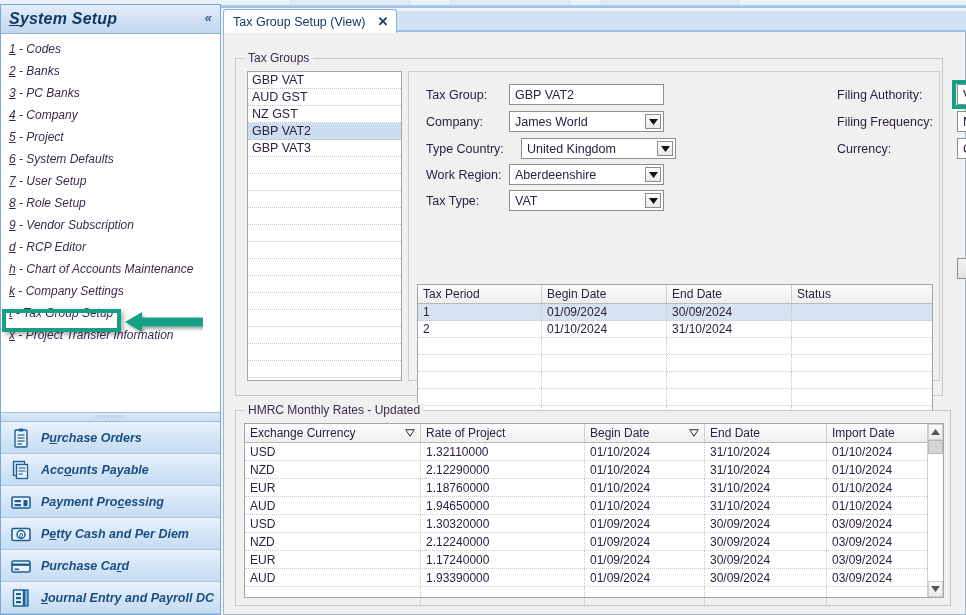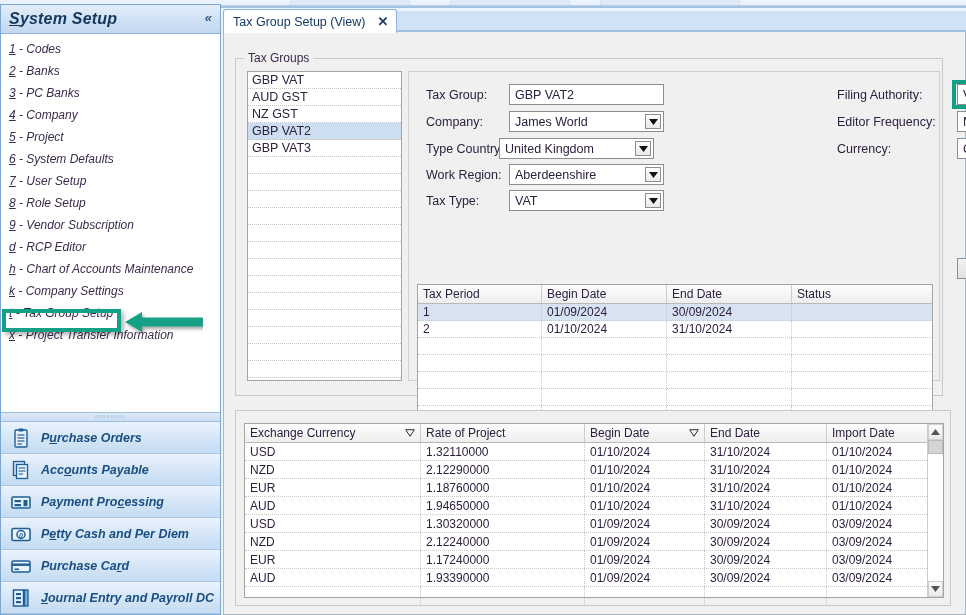--- a/index.html
+++ b/index.html
@@ -379,21 +379,21 @@
         <div class="fld-box" style="left:100px; top:39px; width:155px;">
           <span class="val">James World</span>
           <span class="cbo-arrow">
               <svg width="9" height="6" viewBox="0 0 9 6">
                 <polygon points="0,0 9,0 4.5,6" fill="#111"></polygon>
               </svg>
             </span>
         </div>
 
         <span class="fld-label" style="left:17px; top:70px;">Type Country:</span>
-        <div class="fld-box" style="left:90px; top:66px; width:155px;">
+        <div class="fld-box" style="left:112px; top:66px; width:155px;">
           <span class="val">United Kingdom</span>
           <span class="cbo-arrow">
               <svg width="9" height="6" viewBox="0 0 9 6">
                 <polygon points="0,0 9,0 4.5,6" fill="#111"></polygon>
               </svg>
             </span>
         </div>
 
         <span class="fld-label" style="left:17px; top:96px;">Work Region:</span>
         <div class="fld-box" style="left:100px; top:92px; width:155px;">
@@ -414,21 +414,21 @@
               </svg>
             </span>
         </div>
 
         <span class="fld-label" style="left:428px; top:16px;">Filing Authority:</span>
         <div class="fld-box" style="left:548px; top:12px; width:155px;">
           <span class="val">VAT</span>
 
         </div>
 
-        <span class="fld-label" style="left:428px; top:43px;">Editor Frequency:</span>
+        <span class="fld-label" style="left:428px; top:43px;">Filing Frequency:</span>
         <div class="fld-box" style="left:548px; top:39px; width:155px;">
           <span class="val">Monthly</span>
 
         </div>
 
         <span class="fld-label" style="left:428px; top:70px;">Currency:</span>
         <div class="fld-box" style="left:548px; top:66px; width:155px;">
           <span class="val">GBP</span>
 
         </div>
@@ -499,20 +499,21 @@
               <div class="gc" style="flex:1 1 auto;border-right:none"></div>
             </div>
         </div>
 
         <div id="hl-filing"></div>
 
       </div>
     </div>
 
     <div class="groupbox" id="gb-hmrc">
+      <span class="gb-legend">HMRC Monthly Rates - Updated</span>
 
       <div id="hmrc-grid">
         <div id="hmrc-cols">
 
           <div class="grid-head">
             <div class="hc" style="width:176px">
               <span>Exchange Currency</span>
               <span class="sortmark">
                   <svg width="10" height="8" viewBox="0 0 10 8">
                     <polygon points="0.7,0.7 9.3,0.7 5,7.3" fill="none" stroke="#333" stroke-width="1"></polygon>

